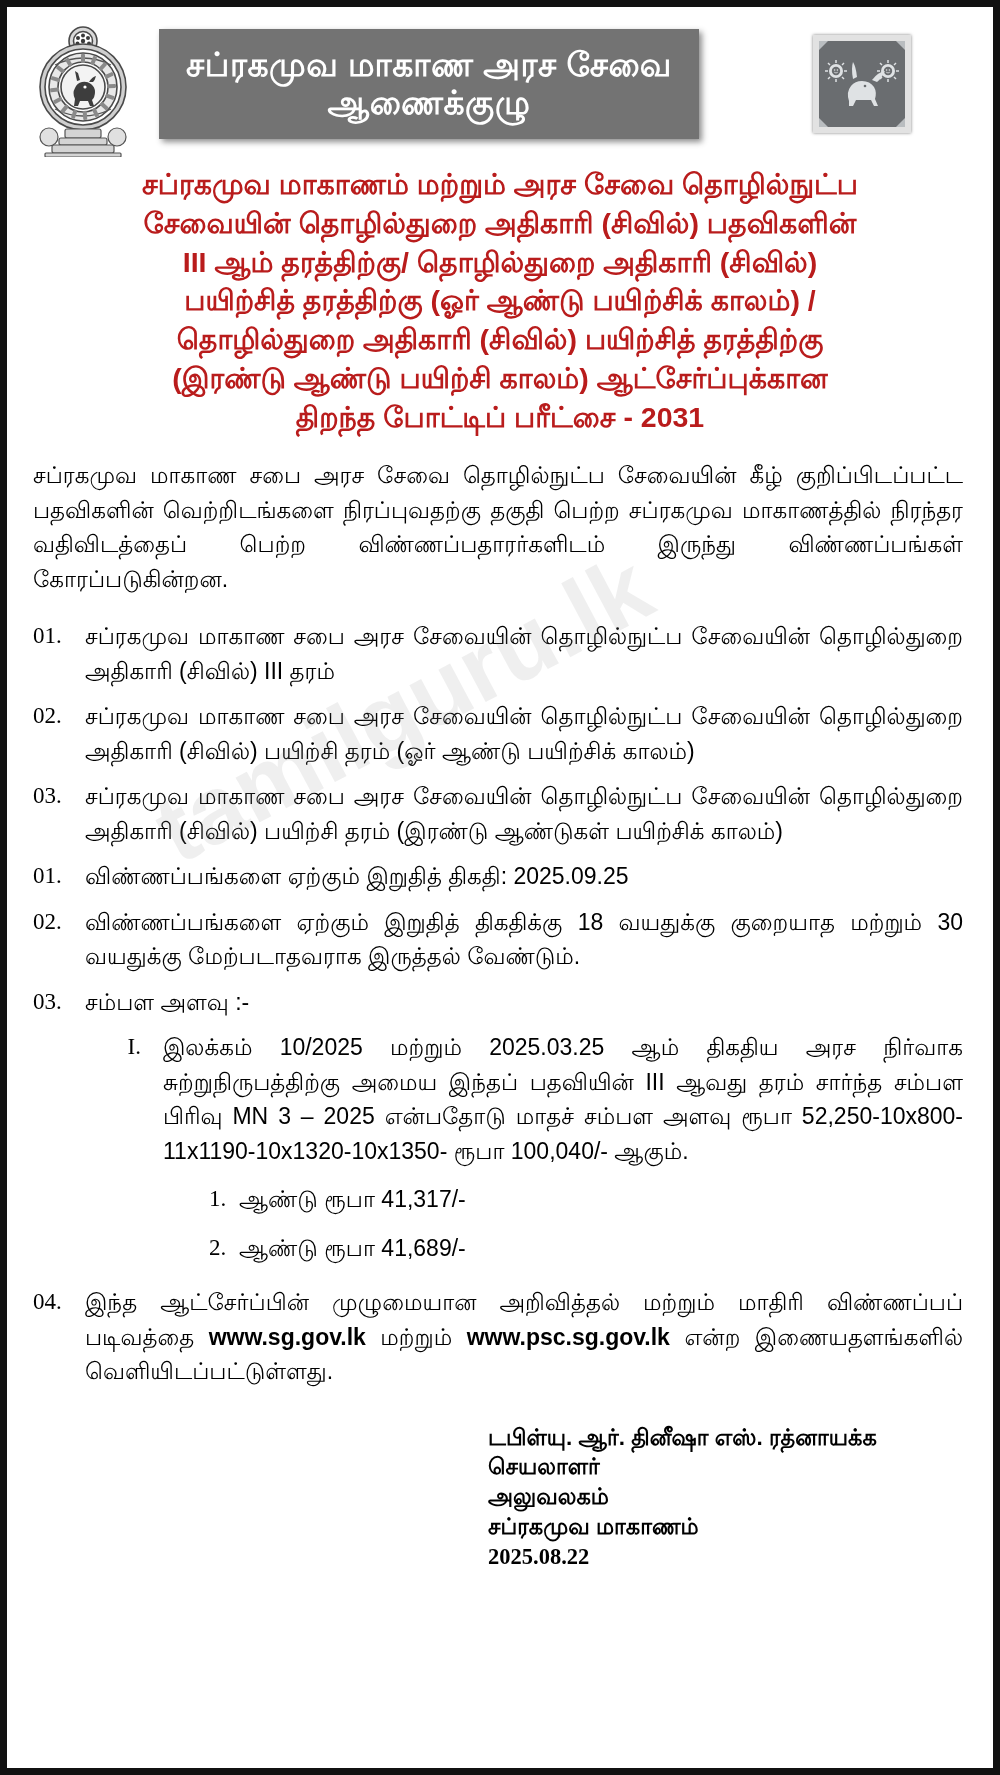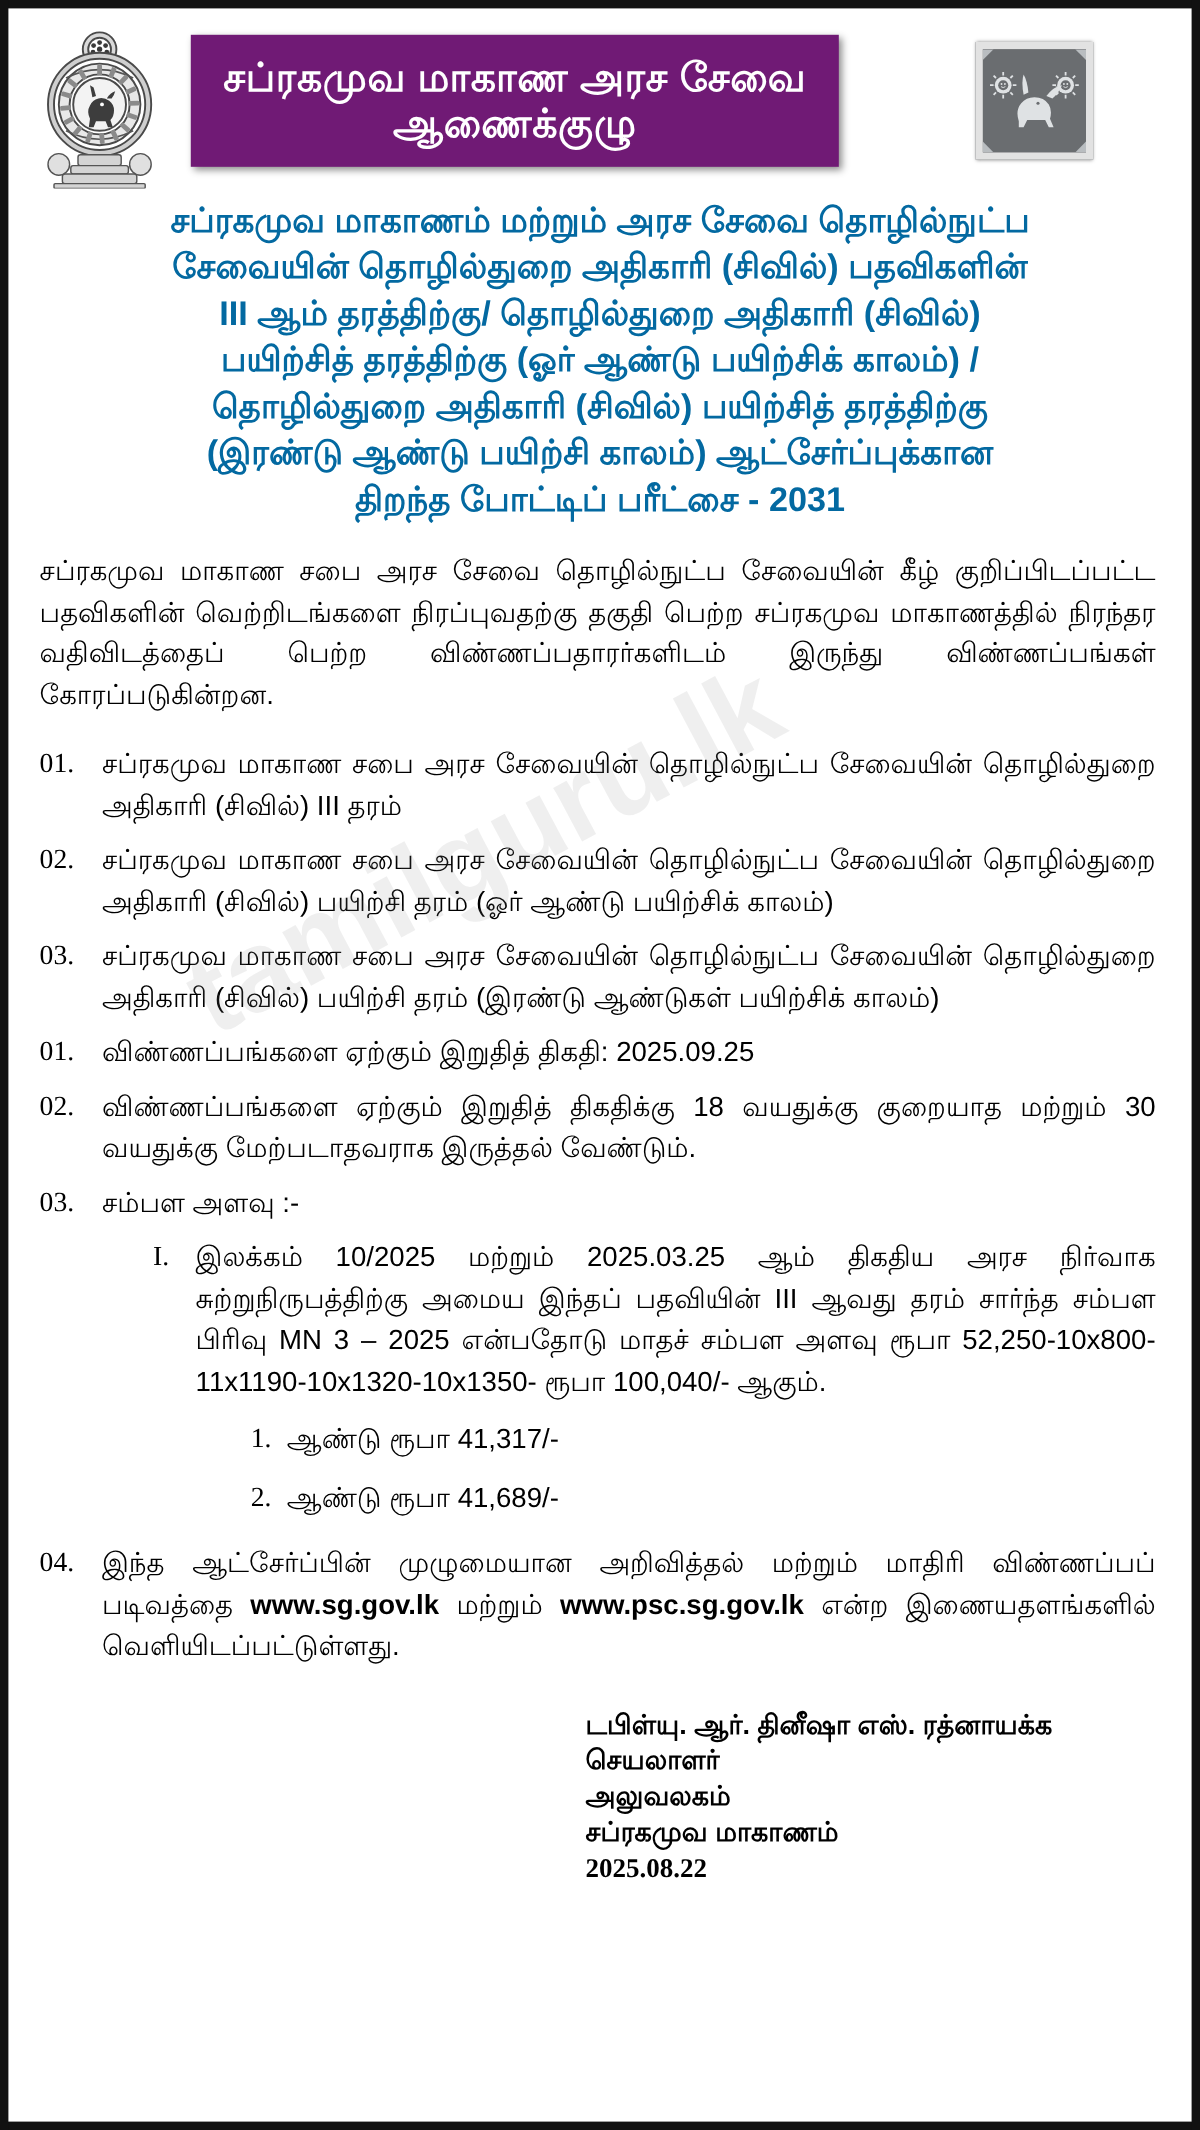--- a/index.html
+++ b/index.html
@@ -61,21 +61,21 @@
     top: 12px;
     width: 128px;
     height: 138px;
   }
   .banner {
     position: absolute;
     left: 152px;
     top: 22px;
     width: 540px;
     height: 110px;
-    background: #701a75;
+    background: #737373;
     box-shadow: 3px 3px 6px rgba(0,0,0,0.45);
     display: flex;
     flex-direction: column;
     align-items: center;
     justify-content: center;
   }
   .banner-line {
     color: #ffffff;
     font-family: "Liberation Sans", "DejaVu Sans", sans-serif;
     font-weight: bold;
@@ -99,21 +99,21 @@
   }
 
   
   .main-title {
     margin: 8px 30px 0 30px;
     text-align: center;
     font-family: "Liberation Sans", "DejaVu Sans", sans-serif;
     font-weight: bold;
     font-size: 28.5px;
     line-height: 1.36;
-    color: #0369a1;
+    color: #b91c1c;
   }
   .main-title .t-line { display: block; white-space: nowrap; }
 
   
   .content {
     margin: 0 30px 0 26px;
     font-size: 23.5px;
     line-height: 1.47;
   }
   .intro {

